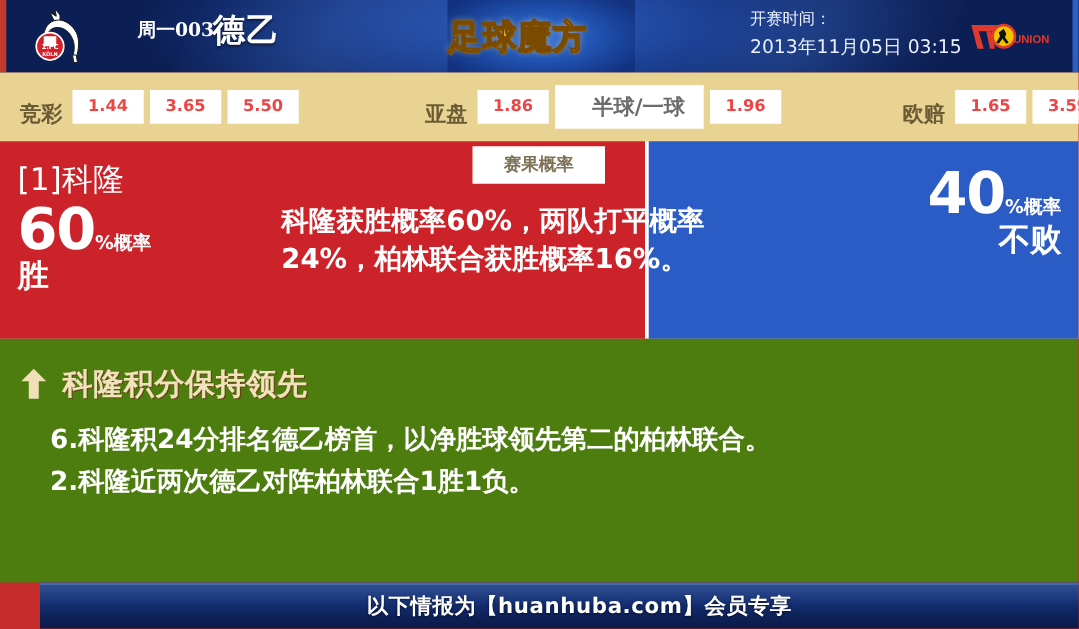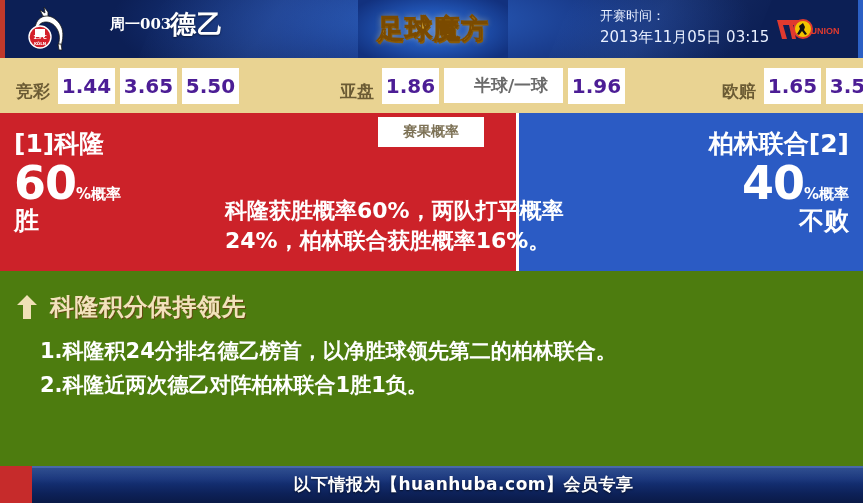--- a/index.html
+++ b/index.html
@@ -48,21 +48,21 @@
     position:absolute;left:170px;top:7px;
     color:#ffffff;font-size:26px;font-weight:bold;
     letter-spacing:1px;
     text-shadow:0 1px 2px rgba(0,0,0,.5);
   }
 
   .brand{
     position:absolute;left:358px;top:0px;width:150px;height:58px;
     background:
       radial-gradient(ellipse 90px 40px at 75px 29px, #3e7ae0 0%, #2359bb 40%, #12317e 100%);
-    display:flex;align-items:center;justify-content:center;
+    display:flex;align-items:center;
   }
   .brand-text{
     font-size:27px;font-weight:bold;
     color:#ffd24a;
     -webkit-text-stroke:1px #7a4a00;
     text-shadow:1px 2px 0 #8a5a06, 0 0 6px rgba(255,220,120,.6);
     letter-spacing:1px;
   }
 
   .kickoff{
@@ -78,22 +78,22 @@
     background:#e9d392;
     display:flex;align-items:center;
   }
   .odds-group{display:flex;align-items:center;}
   .odds-label{
     color:#6b5b34;font-size:17px;font-weight:bold;
     font-family:"DejaVu Serif","Liberation Serif",serif;
     margin:12px 8px 0 0;white-space:nowrap;
   }
   .odds-box{
-    background:#ffffff;color:#4c1d95;
-    font-size:20px;font-weight:bold;
+    background:#ffffff;color:#ef4444;
+    font-size:13px;font-weight:bold;
     padding:6px 0;margin-right:5px;
     width:57px;text-align:center;
     font-family:"DejaVu Sans","Liberation Sans",sans-serif;
   }
   .odds-box.wide{width:104px;font-family:"DejaVu Serif","Liberation Serif",serif;color:#6b6b6b;font-size:17px;padding-left:15px;}
   .g1{margin-left:16px;}
   .g2{margin-left:96px;}
   .g3{margin-left:92px;}
 
   
@@ -112,30 +112,29 @@
     background:#ffffff;display:flex;align-items:center;justify-content:center;
     color:#7d7256;font-size:14px;font-weight:bold;
     font-family:"DejaVu Serif","Liberation Serif",serif;
   }
   .side-home{
     position:absolute;left:14px;top:18px;width:210px;color:#fff;line-height:1.0;
   }
   .side-away{
     position:absolute;right:14px;top:18px;width:230px;color:#fff;line-height:1.0;text-align:right;
   }
-  .team-name{font-size:25px;font-weight:bold;display:block;margin-bottom:4px;}
+  .team-name{font-size:25px;font-weight:normal;display:block;margin-bottom:4px;}
   .big-num{font-size:46px;font-weight:bold;letter-spacing:-1px;}
   .pct-suffix{font-size:15px;font-weight:bold;}
   .outcome{font-size:25px;font-weight:bold;display:block;margin-top:2px;}
 
   .prob-summary{
     position:absolute;left:225px;top:50px;width:420px;
     color:#ffffff;font-size:22px;font-weight:bold;line-height:1.38;
     text-align:left;
-    margin-top:33px;
   }
 
   
   .insight{
     position:absolute;left:0;top:271px;width:863px;height:195px;
     background:#4d7c0f;
   }
   .insight-head{
     position:absolute;left:16px;top:20px;display:flex;align-items:center;
   }
@@ -250,40 +249,39 @@
 
     <div class="prob-tab">赛果概率</div>
 
     <div class="side-home">
       <span class="team-name">[1]科隆</span>
       <span class="big-num">60</span><span class="pct-suffix">%概率</span>
       <span class="outcome">胜</span>
     </div>
 
     <div class="side-away">
-      <span class="team-name">柏林联合[2]</span>
       <span class="big-num">40</span><span class="pct-suffix">%概率</span>
       <span class="outcome">不败</span>
     </div>
 
     <div class="prob-summary">
       <div>科隆获胜概率60%，两队打平概率</div>
       <div>24%，柏林联合获胜概率16%。</div>
     </div>
   </div>
 
   <div class="insight">
     <div class="insight-head">
       <svg class="arrow-up" viewBox="0 0 22 26">
         <path d="M11 1 L21 11 L15 11 L15 25 L7 25 L7 11 L1 11 Z" fill="#f0e0b6"></path>
       </svg>
       <span class="insight-title">科隆积分保持领先</span>
     </div>
     <div class="insight-list">
-      <div>1.科隆积24分排名德乙榜首，以净胜球领先第二的柏林联合。</div>
+      <div>6.科隆积24分排名德乙榜首，以净胜球领先第二的柏林联合。</div>
       <div>2.科隆近两次德乙对阵柏林联合1胜1负。</div>
     </div>
   </div>
 
   <div class="footer">
     <div class="footer-top-line"></div>
     <div class="footer-sheen"></div>
     <span class="footer-text"><span>以下情报为【</span><span class="url">huanhuba.com</span><span>】会员专享</span></span>
   </div>
 

